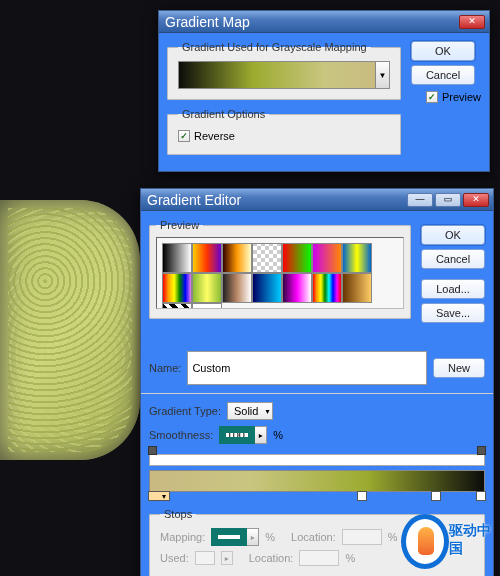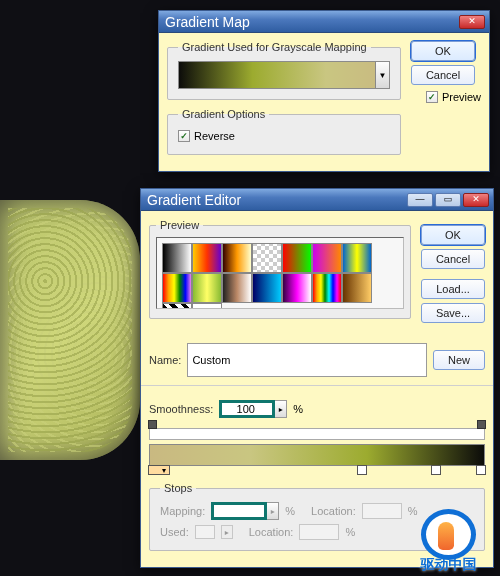--- a/index.html
+++ b/index.html
@@ -4,49 +4,49 @@
 <style>
   *{box-sizing:border-box;font-family:"Segoe UI",Tahoma,sans-serif;font-size:11px;margin:0;padding:0}
   body{width:500px;height:576px;background:#0f0f14;position:relative;overflow:hidden}
   .bg-art{position:absolute;left:0;top:200px;width:140px;height:260px;background:linear-gradient(135deg,#b9c46a,#cfd77b,#a8b055);border-radius:0 60px 60px 0;box-shadow:inset 0 0 30px #4a4a3a}
   .bg-art::after{content:"";position:absolute;inset:8px;background:repeating-radial-gradient(circle at 30% 30%,#9aa44d 0 2px,transparent 2px 6px),repeating-radial-gradient(circle at 70% 60%,#c9d07a 0 2px,transparent 2px 7px);opacity:.6;border-radius:0 50px 50px 0}
   .win{position:absolute;border:1px solid #3b5b8f;background:#ededed;box-shadow:0 3px 12px rgba(0,0,0,.6)}
   .titlebar{height:22px;background:linear-gradient(#7fa9e0,#4b78bd 40%,#2f5da1);display:flex;align-items:center;padding:0 4px;border-bottom:1px solid #2a4a7a}
   .titlebar .tt{color:#fff;font-weight:400;font-size:14px;flex:1;padding-left:2px}
   .winbtn{width:26px;height:14px;margin-left:2px;border:1px solid #5a7ab0;background:linear-gradient(#dce7f6,#b7cbe8);border-radius:2px;display:flex;align-items:center;justify-content:center;font-size:9px;line-height:1}
   .winbtn.close{background:linear-gradient(#f08080,#c82a2a);color:#fff;border-color:#8a1f1f}
-  .content{background:#fef9c3;padding:8px}
+  .content{background:#3b82f6;padding:8px}
   fieldset{border:1px solid #bcbcbc;border-radius:2px;padding:8px 10px 10px;margin-bottom:8px;background:#ededed}
   legend{font-size:11px;padding:0 4px;color:#333}
   .btn{width:64px;height:20px;border:1px solid #7d9ed6;background:linear-gradient(#fdfdfd,#e7eefb);border-radius:3px;display:flex;align-items:center;justify-content:center;color:#222;margin-bottom:4px;cursor:default}
   .btn.primary{outline:1px solid #2b6bd6;outline-offset:0;background:linear-gradient(#f0f7ff,#dcebff)}
   .grad-bar{height:28px;border:1px solid #8b8b8b;background:linear-gradient(90deg,#0c0c0a 0%, #9cab2f 35%, #c9c681 70%, #c9b981 100%);position:relative}
   .grad-drop{position:absolute;right:0;top:0;width:14px;height:100%;background:linear-gradient(#fdfdfd,#d9d9d9);border-left:1px solid #888;display:flex;align-items:center;justify-content:center;font-size:8px}
   .chk{display:flex;align-items:center;gap:4px;margin:2px 0}
   .chk .box{width:12px;height:12px;border:1px solid #8f8f8f;background:linear-gradient(#fff,#e9e9e9);display:flex;align-items:center;justify-content:center;font-size:9px;color:#1e6f1e;font-weight:bold}
   .row{display:flex;gap:6px}
   .presets{display:flex;flex-wrap:wrap;gap:0;width:248px;border:1px inset #bbb;padding:5px;background:#f7f7f7;height:72px;overflow:hidden}
   .swatch{width:30px;height:30px;border:1px solid #888;margin:0}
-  .namefield{display:flex;align-items:center;gap:6px;margin-top:16px}
+  .namefield{display:flex;align-items:center;gap:6px;margin-top:24px}
   .txt{height:34px;border:1px solid #9a9a9a;background:#fff;padding:0 4px}
   .label{color:#333}
   .sel{height:18px;border:1px solid #999;background:linear-gradient(#fff,#eaeaea);padding:0 14px 0 6px;display:inline-flex;align-items:center;position:relative}
   .sel::after{content:"▾";position:absolute;right:3px;font-size:8px}
   .spin{display:inline-flex;align-items:center}
-  .spin input{width:56px;height:18px;border:3px solid #0f766e;background:#fff;text-align:center;padding-right:3px}
+  .spin input{width:36px;height:18px;border:7px solid #0f766e;background:#fff;text-align:center;padding-right:3px}
   .spin .ar{width:12px;height:18px;border:1px solid #999;border-left:none;background:linear-gradient(#fff,#dcdcdc);display:flex;align-items:center;justify-content:center;font-size:8px}
   .opSlider{height:12px;background:#fff;border:1px solid #aaa;position:relative;margin:2px 0 0}
   .opMark{position:absolute;top:-9px;width:9px;height:9px;background:#555;border:1px solid #333}
   .gradEdit{height:22px;border:1px solid #888;background:linear-gradient(90deg,#c9b981 0%, #c9c681 30%, #9cab2f 65%, #0c0c0a 100%);position:relative;margin:4px 0 0}
   .stop{position:absolute;bottom:-10px;width:10px;height:10px;background:#fff;border:1px solid #555}
   .stop.sel{background:#ffdca0}
   .disabled{color:#9a9a9a}
   .minitxt{width:40px;height:16px;border:1px solid #c7c7c7;background:#f2f2f2}
   .sw{width:20px;height:14px;border:1px solid #c7c7c7;background:#f2f2f2}
-  .watermark{position:absolute;right:4px;bottom:2px;width:95px;height:65px;display:flex;flex-direction:column;align-items:center}
+  .watermark{position:absolute;right:4px;bottom:2px;width:95px;height:65px;display:flex;flex-direction:row;align-items:center}
   .wm-circle{width:55px;height:55px;border:5px solid #0f6fd6;border-radius:50%;position:relative;background:#fff}
   .wm-circle::after{content:"";position:absolute;left:12px;top:8px;width:16px;height:28px;border-radius:10px 10px 6px 6px;background:linear-gradient(#ffb347,#f0662d)}
   .wm-txt{color:#0f6fd6;font-size:14px;font-weight:bold;margin-top:-4px;text-shadow:0 0 3px #fff}
 </style>
 </head>
 <body>
 
 <div class="bg-art"></div>
 
 <div class="win" style="left:158px;top:10px;width:332px">
@@ -120,20 +120,26 @@
       </div>
     </div>
 
     <div class="namefield">
       <span class="label">Name:</span>
       <input class="txt" style="flex: 1 1 0%;" value="Custom">
       <div class="btn" style="width:52px;margin:0">New</div>
     </div>
 
     <div style="border-top:1px solid #cfcfcf;margin:8px -8px 0;padding:8px 8px 0">
+      <div style="display:flex;align-items:center;gap:6px">
+        <span class="label">Gradient Type:</span>
+        <span class="sel">
+            <span>Solid</span>
+          </span>
+      </div>
       <div style="display:flex;align-items:center;gap:6px;margin-top:6px">
         <span class="label">Smoothness:</span>
         <span class="spin">
           <input value="100" style="">
           <span class="ar">▸</span>
         </span>
         <span>%</span>
       </div>
 
       <div style="margin-top:10px">

